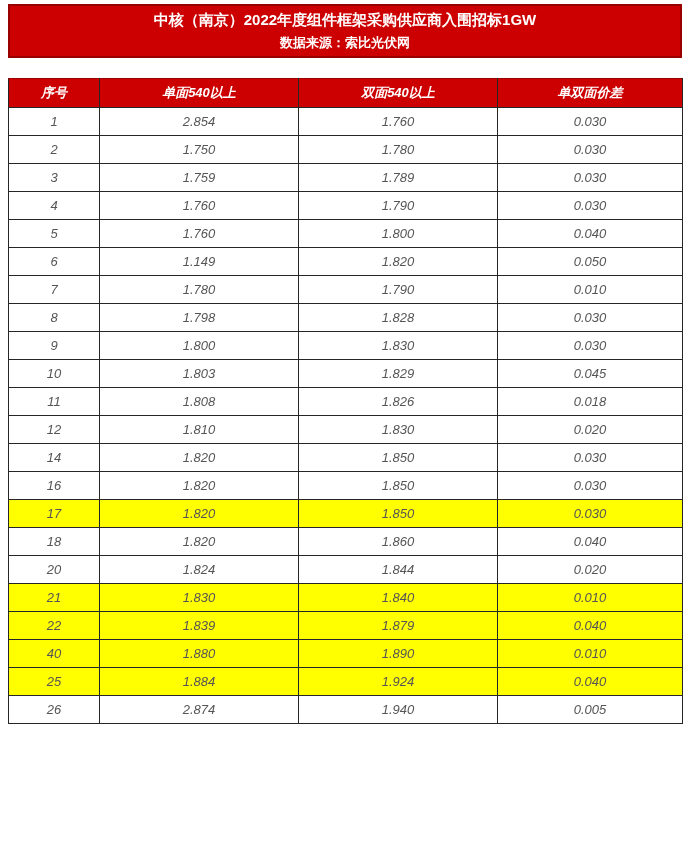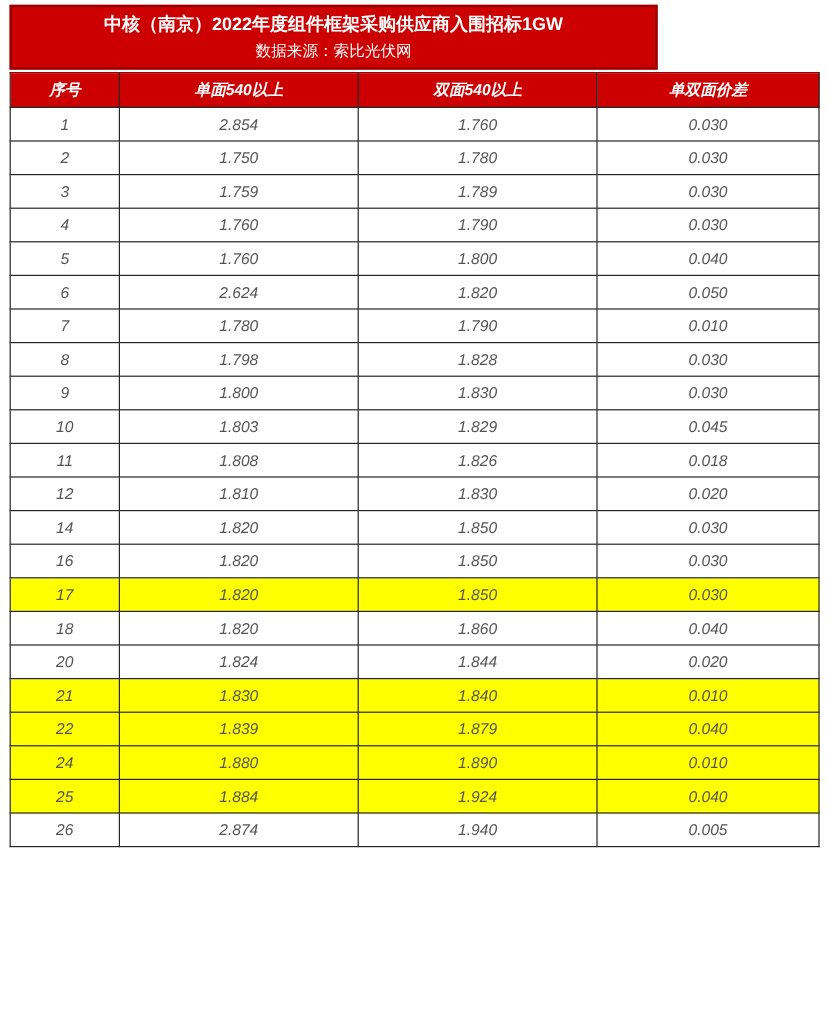--- a/index.html
+++ b/index.html
@@ -9,37 +9,37 @@
     --yellow:#ffff00;
     --body-text:#555555;
     --grid:#262626;
     --page-bg:#ffffff;
   }
   *{margin:0;padding:0;box-sizing:border-box;}
   html,body{width:690px;height:845px;background:var(--page-bg);overflow:hidden;}
   body{font-family:"Liberation Sans","DejaVu Sans",sans-serif;padding:4px 8px;}
 
   .title-block{
-    width:540px;
+    width:674px;
     background:var(--red);
     border:2px solid var(--red-border);
-    margin-bottom:2px;
+    margin-bottom:20px;
   }
   .title-row{
     height:26px;
     display:flex;align-items:center;justify-content:center;
     color:var(--header-text);
     font-size:15px;font-weight:bold;
     padding-top:2px;
   }
   .source-row{
     height:24px;
     display:flex;align-items:center;justify-content:center;
     color:var(--header-text);
-    font-size:13px;font-weight:normal;
+    font-size:13px;font-weight:bold;
     padding-bottom:2px;
   }
 
   table{
     width:674px;
     border-collapse:collapse;
     table-layout:fixed;
     font-style:italic;
   }
   col.c-no{width:91px;}
@@ -123,21 +123,21 @@
 
   <tr>
     <td>5</td>
     <td>1.760</td>
     <td>1.800</td>
     <td>0.040</td>
   </tr>
 
   <tr>
     <td>6</td>
-    <td>2.624</td>
+    <td>1.149</td>
     <td>1.820</td>
     <td>0.050</td>
   </tr>
 
   <tr>
     <td>7</td>
     <td>1.780</td>
     <td>1.790</td>
     <td>0.010</td>
   </tr>
@@ -224,21 +224,21 @@
 
   <tr class="highlight">
     <td>22</td>
     <td>1.839</td>
     <td>1.879</td>
     <td>0.040</td>
   </tr>
 
 
   <tr class="highlight">
-    <td>24</td>
+    <td>40</td>
     <td>1.880</td>
     <td>1.890</td>
     <td>0.010</td>
   </tr>
 
   <tr class="highlight">
     <td>25</td>
     <td>1.884</td>
     <td>1.924</td>
     <td>0.040</td>

